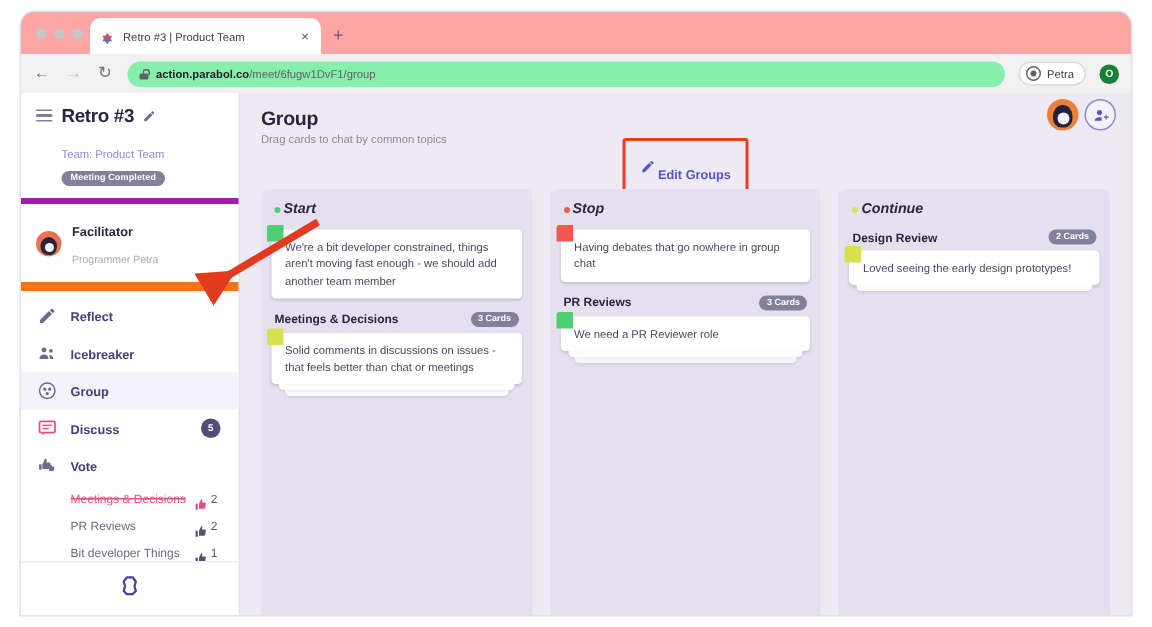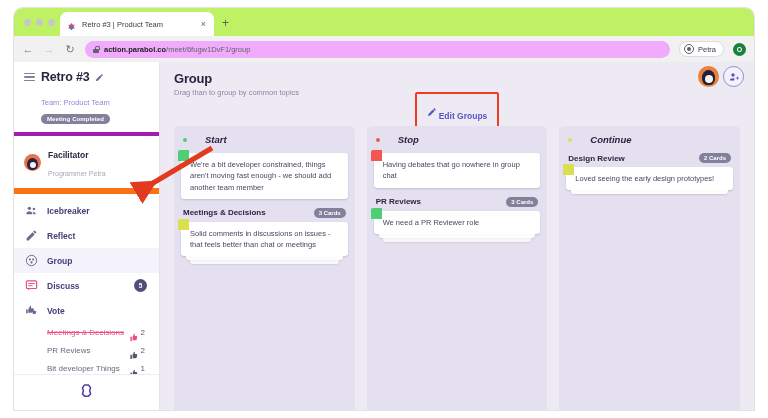--- a/index.html
+++ b/index.html
@@ -8,38 +8,38 @@
     font-family: "Liberation Sans", sans-serif;
     background: #ffffff;
     overflow: hidden;
   }
   .frame { position: relative; width: 768px; height: 418px; background:#fff; }
 
   
   .browser { position:absolute; left:14px; top:8px; width:740px; height:402px;
              background:#f1f1f2; border-radius:9px 9px 0 0;
              box-shadow:0 0 0 1px #e2e2e4; overflow:hidden; }
-  .tabstrip { height:28px; position:relative; background:#bef264; }
+  .tabstrip { height:28px; position:relative; background:#fca5a5; }
   .traffic { position:absolute; left:10px; top:11px; display:flex; gap:5px; }
   .dot { width:7px; height:7px; border-radius:50%; background:#c6c6ca; }
   .tab { position:absolute; left:46px; top:4px; width:154px; height:24px;
          background:#fff; border-radius:7px 7px 0 0; display:flex;
          align-items:center; padding:0 6px; gap:5px; }
   .tab-fav { width:11px; height:11px; flex:none; position:relative; }
   .tab-title { font-size:7.5px; color:#3c4043; white-space:nowrap;
                overflow:hidden; text-overflow:ellipsis; flex:1; }
   .tab-x { font-size:9px; color:#5f6368; line-height:1; padding:0 2px; }
   .newtab { position:absolute; left:208px; top:9px; font-size:12px;
             color:#5f6368; line-height:1; }
 
   .omnibar { height:26px; background:#f1f1f2; display:flex; align-items:center;
              padding:0 8px; gap:9px; position:relative; }
   .navbtn { font-size:11px; color:#70757a; line-height:1; width:12px; text-align:center;}
   .navbtn.dim { color:#c0c3c7; }
-  .urlbox { flex:1; height:17px; background:#f0abfc; border-radius:9px;
+  .urlbox { flex:1; height:17px; background:#86efac; border-radius:9px;
             display:flex; align-items:center; padding:0 8px; gap:5px; }
   .lock { width:6px; height:7px; position:relative; flex:none; }
   .lock:before { content:""; position:absolute; left:0; bottom:0; width:6px;
                  height:4px; background:#5f6368; border-radius:1px; }
   .lock:after { content:""; position:absolute; left:1.5px; top:0; width:3px;
                 height:3.5px; border:1px solid #5f6368; border-bottom:none;
                 border-radius:2px 2px 0 0; }
   .url { font-size:7.5px; color:#5f6368; white-space:nowrap; }
   .url b { color:#202124; font-weight:bold; }
   .guest { display:flex; align-items:center; gap:4px; height:16px;
@@ -116,21 +116,21 @@
   .edit-groups-wrap { position:relative; padding:5px 10px; display:flex;
                       align-items:flex-end; gap:2px; }
   .edit-groups-wrap .hl { position:absolute; left:-2px; top:-6px; right:-2px;
                           bottom:-6px; border:2px solid #ef3b22; border-radius:2px; }
   .edit-label { font-size:8.5px; font-weight:bold; color:#5a54c4; }
 
   .columns { position:absolute; left:14px; right:14px; top:64px; bottom:0;
              display:flex; gap:12px; }
   .col { flex:1; background:#e4e0ef; border-radius:5px 5px 0 0;
          padding:8px 7px 0 7px; }
-  .col-head { display:flex; align-items:center; gap:18px; margin-bottom:8px; padding-left:2px; }
+  .col-head { display:flex; align-items:center; gap:2px; margin-bottom:8px; padding-left:2px; }
   .col-dot { width:4px; height:4px; border-radius:50%; flex:none; }
   .col-name { font-size:9.5px; font-style:italic; font-weight:bold; color:#2b2440; }
 
   .group-head { display:flex; align-items:center; justify-content:space-between;
                 margin:9px 2px 4px 2px; }
   .group-title { font-size:8px; font-weight:bold; color:#2b2440; }
   .cards-badge { background:#82809a; color:#fff; font-size:6px; font-weight:bold;
                  border-radius:8px; padding:2px 5px; }
 
   .card-wrap { position:relative; margin-bottom:4px; }
@@ -224,37 +224,37 @@
           <span>
             <span class="facil-name">Facilitator</span><br>
             <span class="facil-sub">Programmer Petra</span>
           </span>
         </div>
 
         <div class="nav">
 
           <div class="nav-item">
             <span class="nav-ico">
+              <svg width="13" height="13" viewBox="0 0 24 24">
+                  <path d="M3 17.25V21h3.75L17.8 9.94l-3.75-3.75L3 17.25zM20.7 7.04a1 1 0 000-1.41l-2.34-2.34a1 1 0 00-1.41 0l-1.83 1.83 3.75 3.75 1.83-1.83z" fill="#6c6a8c"></path>
+                </svg>
+            </span>
+            <span class="nav-label">Reflect</span>
+          </div>
+
+          <div class="nav-item">
+            <span class="nav-ico">
               <svg width="13" height="13" viewBox="0 0 24 24" fill="#6c6a8c">
                   <circle cx="8" cy="8" r="3"></circle>
                   <circle cx="16.5" cy="9" r="2.3"></circle>
                   <path d="M2.5 18c0-3 2.6-4.6 5.5-4.6S13.5 15 13.5 18v1h-11z"></path>
                   <path d="M14.8 14.2c2.4.2 4.7 1.6 4.7 3.9v.9h-4.2v-1c0-1.5-.5-2.7-1.3-3.6z"></path>
                 </svg>
             </span>
             <span class="nav-label">Icebreaker</span>
-          </div>
-
-          <div class="nav-item">
-            <span class="nav-ico">
-              <svg width="13" height="13" viewBox="0 0 24 24">
-                  <path d="M3 17.25V21h3.75L17.8 9.94l-3.75-3.75L3 17.25zM20.7 7.04a1 1 0 000-1.41l-2.34-2.34a1 1 0 00-1.41 0l-1.83 1.83 3.75 3.75 1.83-1.83z" fill="#6c6a8c"></path>
-                </svg>
-            </span>
-            <span class="nav-label">Reflect</span>
           </div>
 
           <div class="nav-item active">
             <span class="nav-ico">
               <svg width="13" height="13" viewBox="0 0 24 24">
                   <circle cx="12" cy="12" r="9.5" fill="none" stroke="#6c6a8c" stroke-width="1.8"></circle>
                   <circle cx="9" cy="10" r="1.9" fill="#6c6a8c"></circle>
                   <circle cx="15" cy="10" r="1.9" fill="#6c6a8c"></circle>
                   <circle cx="12" cy="15.5" r="1.9" fill="#6c6a8c"></circle>
                 </svg>
@@ -334,21 +334,21 @@
               <path d="M9 3h6l3.5 4.5-1.5 5 1.5 5L15 21H9l-3.5-3.5 1.5-5-1.5-5z"></path>
             </svg>
           </span>
         </div>
       </div>
 
       <div class="main">
 
         <div class="main-head">
           <div class="phase-title">Group</div>
-          <div class="phase-sub">Drag than to group by common topics</div>
+          <div class="phase-sub">Drag cards to chat by common topics</div>
         </div>
 
         <div class="avatars">
           <span class="av-user"></span>
           <span class="av-add">
             <svg width="12" height="12" viewBox="0 0 24 24" fill="#5a54c4">
                 <circle cx="10" cy="8" r="3.4"></circle>
                 <path d="M3.5 19c0-3 3-4.6 6.5-4.6 1.2 0 2.3.2 3.2.6-.3.6-.5 1.3-.5 2V19z"></path>
                 <path d="M18 11v2.3h-2.3v1.6H18v2.3h1.6v-2.3H22v-1.6h-2.4V11z"></path>
               </svg>

